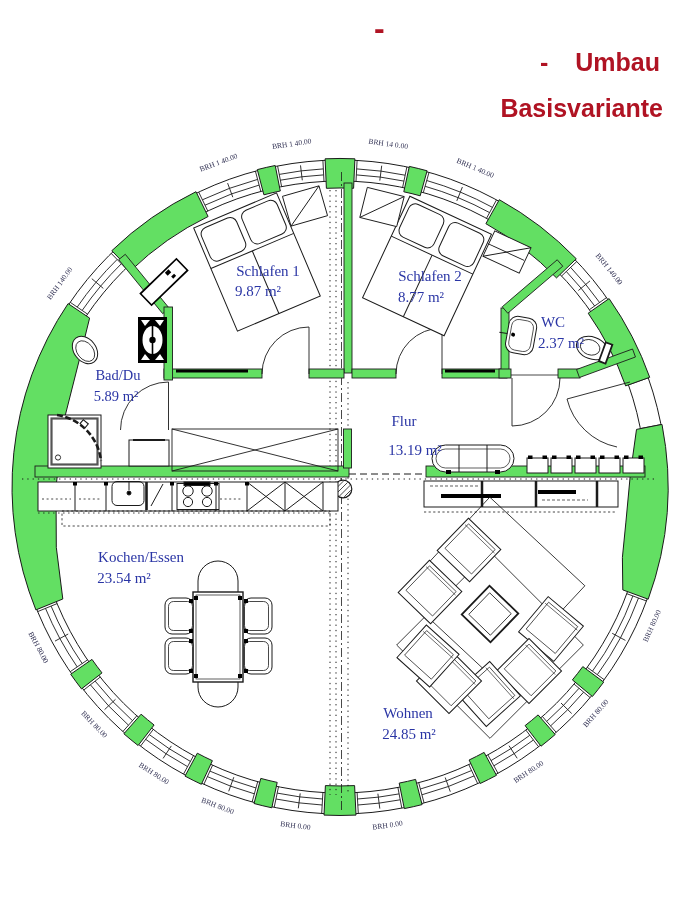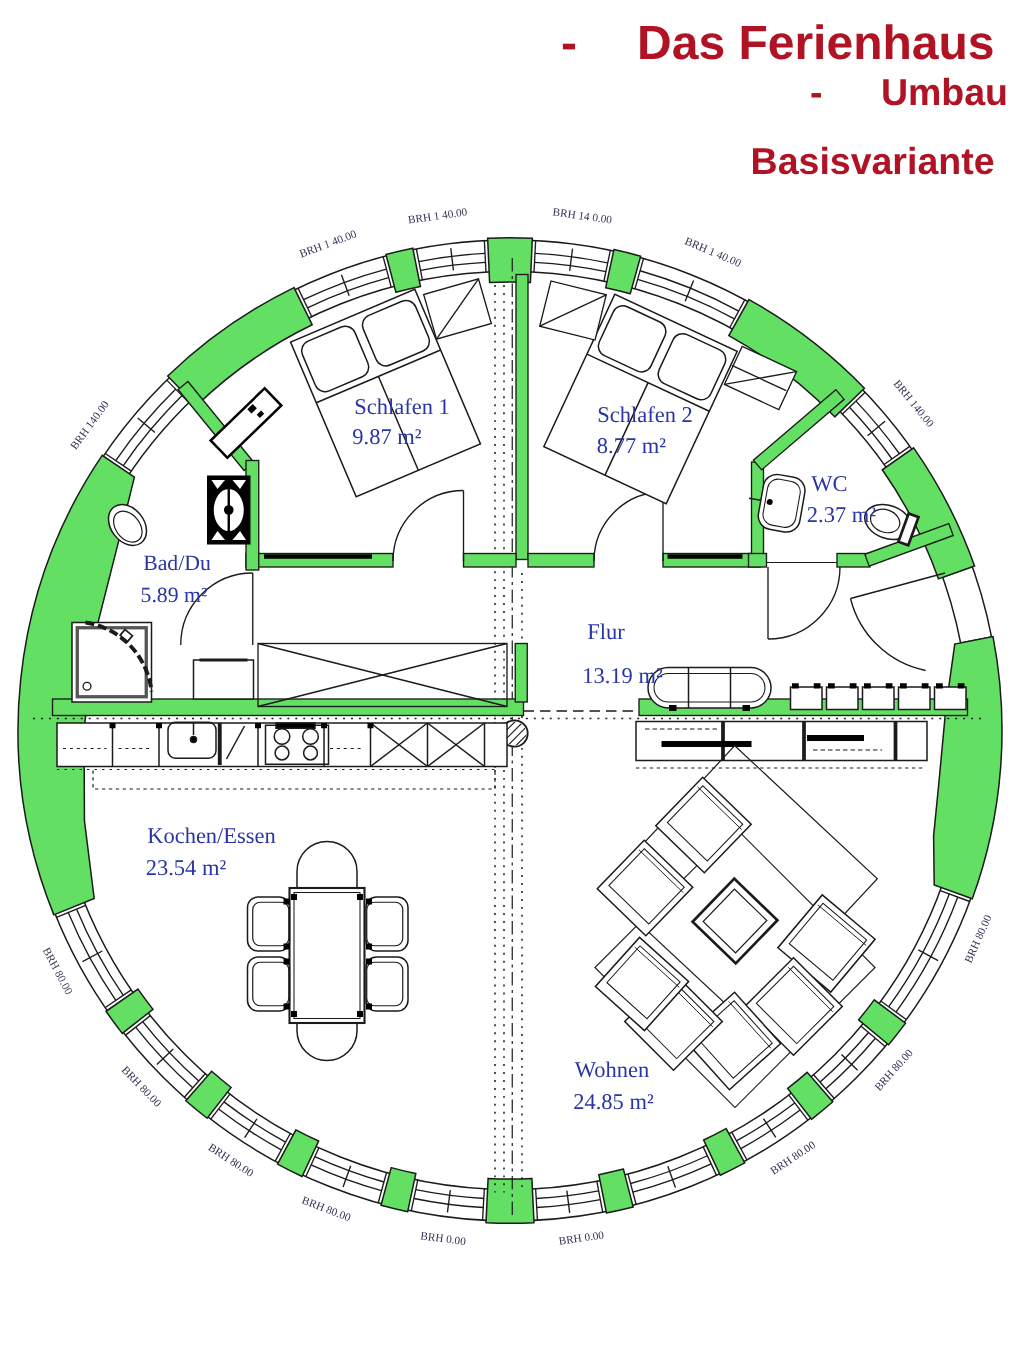--- a/index.html
+++ b/index.html
@@ -1,23 +1,22 @@
 <!DOCTYPE html>
 <html><head>
 <meta charset="utf-8">
 <style>
 html,body{margin:0;padding:0;background:#fff;width:675px;height:900px;overflow:hidden;}
 </style>
 </head>
 <body>
 <div style="position:relative;width:675px;height:900px;background:#fff;">
 <div style="position:absolute;left:374px;top:10px;color:#B01323;font:bold 32px 'Liberation Sans', sans-serif;">-</div>
-    <div style="position:absolute;left:0;top:10px;width:663px;text-align:right;color:#B01323;font:bold 32px 'Liberation Sans', sans-serif;">Das Ferienhaus</div>
     <div style="position:absolute;left:540px;top:48px;color:#B01323;font:bold 25px 'Liberation Sans', sans-serif;">-</div>
-    <div style="position:absolute;left:0;top:48px;width:660px;text-align:right;color:#B01323;font:bold 25px 'Liberation Sans', sans-serif;padding-left:12px;">Umbau</div>
+    <div style="position:absolute;left:0;top:48px;width:660px;text-align:right;color:#B01323;font:bold 25px 'Liberation Sans', sans-serif;">Umbau</div>
     <div style="position:absolute;left:0;top:78px;width:663px;text-align:right;color:#B01323;font:bold 25px 'Liberation Sans', sans-serif;margin-top:16px;">Basisvariante</div>
 
 <svg width="675" height="900" viewBox="0 0 675 900" style="position:absolute;left:0;top:0;">
 
 <g stroke="#1b1b1b" stroke-width="1" fill="none">
 <circle cx="340.0" cy="487.0" r="327.0"></circle>
 <circle cx="340.0" cy="487.0" r="306.0"></circle>
 </g>
 
 <g stroke="#1b1b1b" stroke-width="0.9" fill="none">

